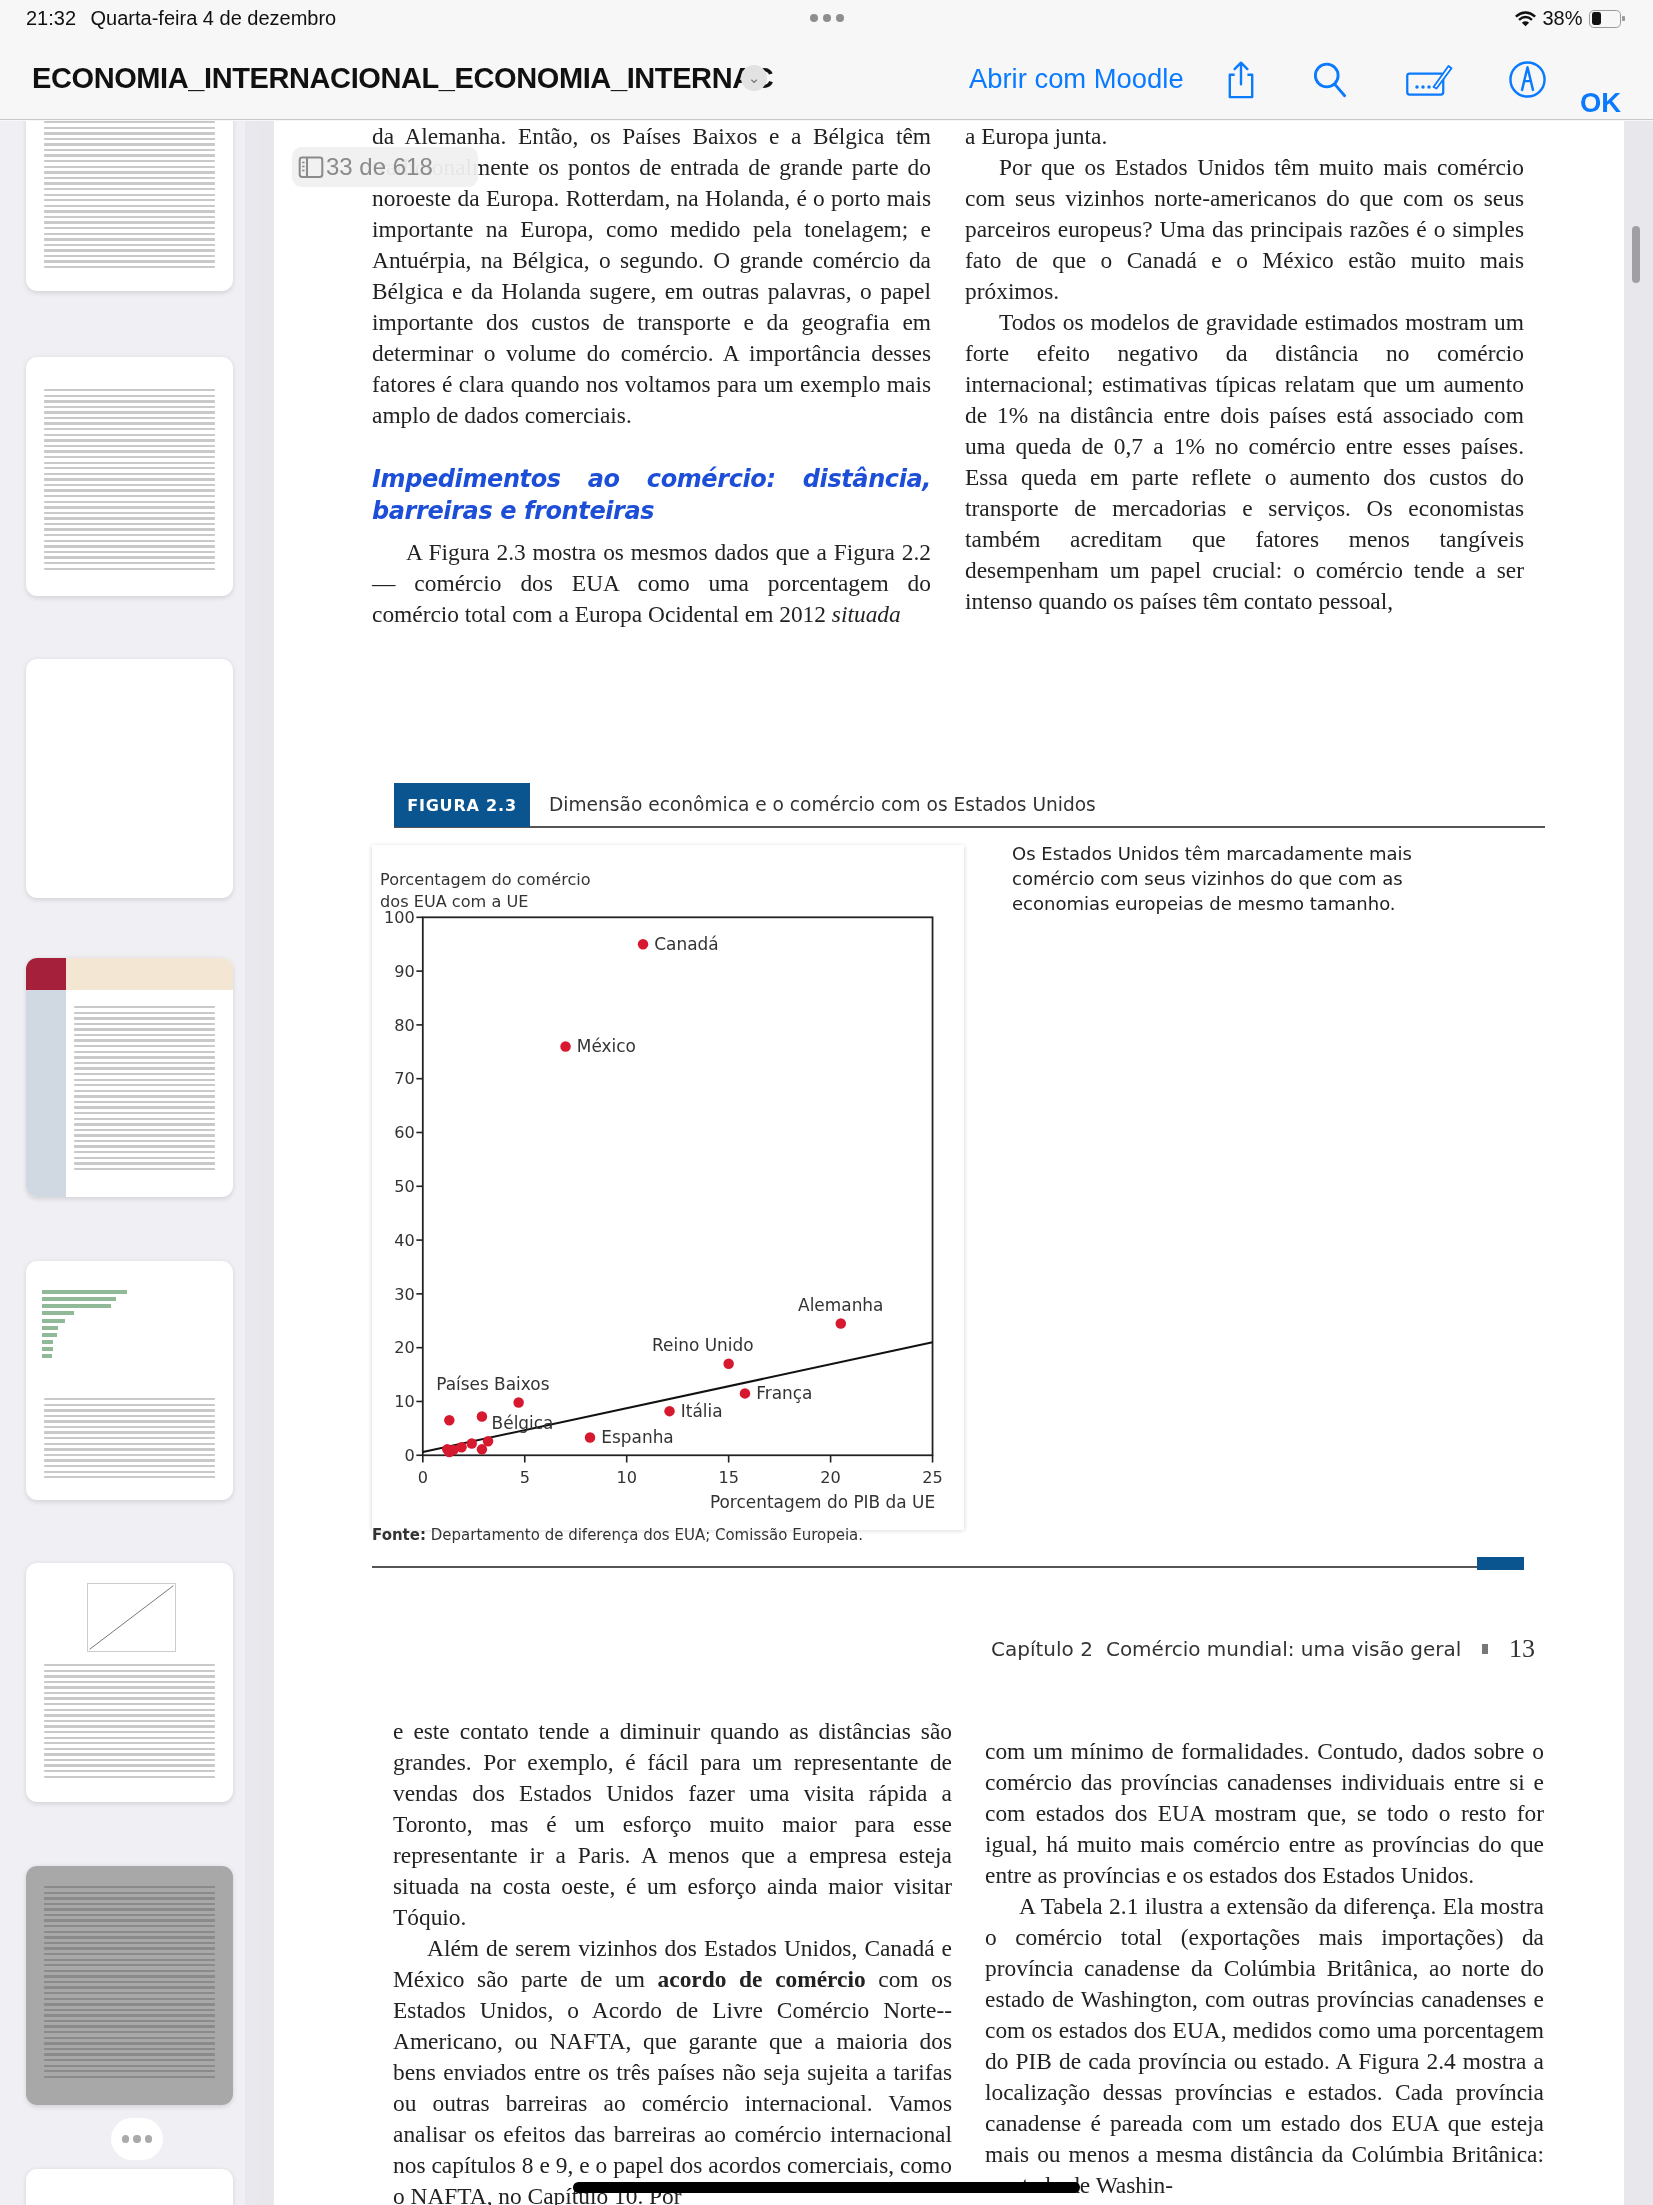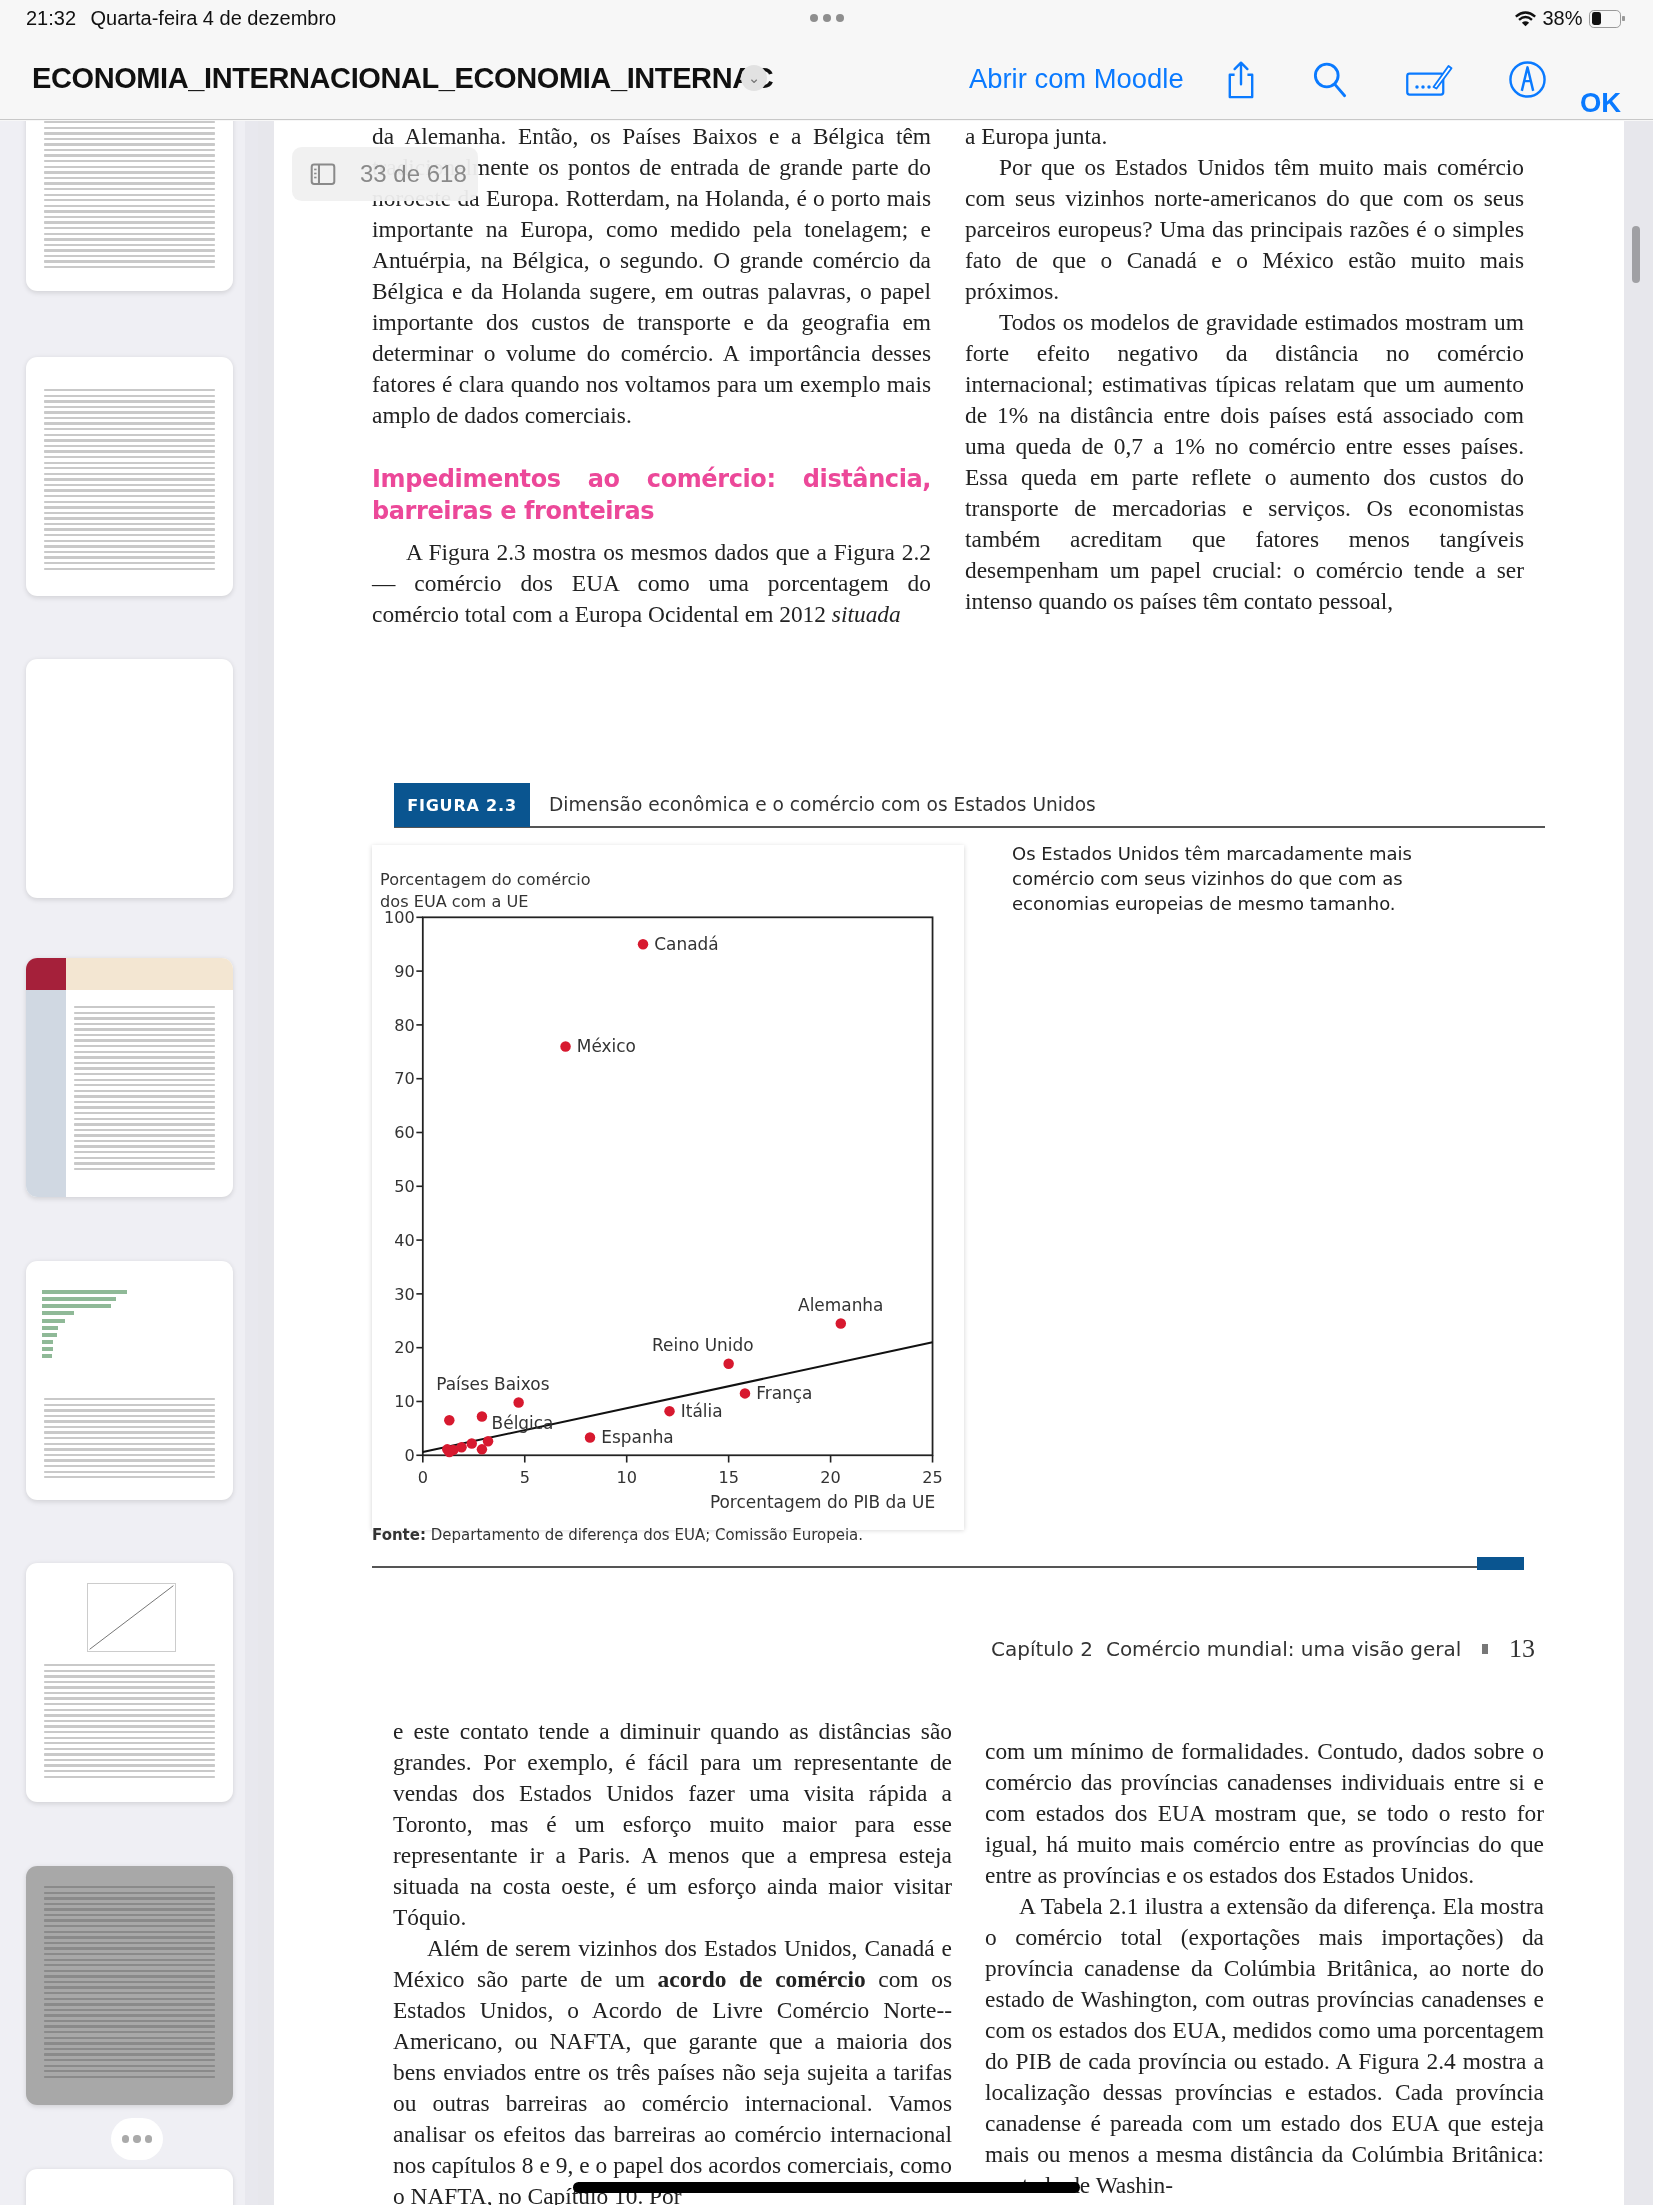--- a/index.html
+++ b/index.html
@@ -36,27 +36,27 @@
   .more-bubble { position: absolute; left: 111px; top: 1997px; width: 52px; height: 42px; background: #fff; border-radius: 21px; display: flex; align-items: center; justify-content: center; gap: 4px; }
   .more-bubble span { width: 7.3px; height: 7.3px; background: #aaa; border-radius: 50%; }
 
   
   .main { position: absolute; top: 121px; left: 258px; width: 1395px; height: 2084px; background: #e7e7ec; overflow: hidden; }
   .page { position: absolute; left: 16px; width: 1350px; background: #fff; }
   .page1 { top: -48px; height: 1592px; }
   .page2 { top: 1450px; height: 726px; }
   .vscroll { position: absolute; right: 13px; top: 105px; width: 8px; height: 57px; background: #a0a0a4; border-radius: 4px; }
 
-  .page-indicator { position: absolute; left: 292px; top: 147px; width: 186px; height: 54px; background: rgba(240,240,240,0.95); border-radius: 9.7px; display: flex; align-items: center; gap: 24px; padding-left: 18px; font-size: 24px; color: #8a8a8a; z-index: 5; }
+  .page-indicator { position: absolute; left: 292px; top: 147px; width: 186px; height: 40px; background: rgba(240,240,240,0.95); border-radius: 9.7px; display: flex; align-items: center; gap: 2px; padding-left: 6px; font-size: 24px; color: #8a8a8a; z-index: 5; }
 
   .serif { font-family: "Liberation Serif", serif; font-size: 23.4px; line-height: 31px; color: #222; text-align: justify; }
   .col { position: absolute; }
   .col p { text-indent: 34px; }
   .col p.noind { text-indent: 0; }
-  .section-head { font-family: "DejaVu Sans", sans-serif; font-weight: bold; font-size: 24px; color: #ec4899; line-height: 32px; margin: 32px 0 9.7px 0; letter-spacing: -0.4px; }
+  .section-head { font-family: "DejaVu Sans", sans-serif; font-weight: bold; font-size: 24px; color: #1d4ed8; line-height: 32px; margin: 32px 0 9.7px 0; letter-spacing: -0.4px; font-style: italic; }
 
   .fig-header { position: absolute; left: 98px; top: 710px; width: 1151px; height: 45px; border-bottom: 2.4px solid #555; margin-left: 22px; }
   .fig-label { position: absolute; left: 0; top: 0; height: 44px; width: 136px; background: #0a5590; color: #fff; font-family: "DejaVu Sans", sans-serif; font-weight: bold; font-size: 16px; display: flex; align-items: center; justify-content: center; letter-spacing: 0.8px; }
   .fig-title { position: absolute; left: 155px; top: 11.3px; font-family: "DejaVu Sans", sans-serif; font-size: 18.6px; color: #333; }
   .chart-box { position: absolute; left: 98px; top: 772px; width: 592px; height: 685px; background: #fff; box-shadow: 0 0.8px 4.8px rgba(0,0,0,0.18); }
   .fig-caption { position: absolute; left: 738px; top: 768px; width: 484px; font-family: "DejaVu Sans", sans-serif; font-size: 18px; line-height: 25px; color: #222; }
   .fig-source { position: absolute; left: 98px; top: 1453px; font-family: "DejaVu Sans", sans-serif; font-size: 15px; color: #333; }
   .fig-source b { font-weight: bold; }
   .fig-footer { position: absolute; left: 98px; top: 1493px; width: 1151px; height: 2.4px; background: #555; }
   .fig-footer-block { position: absolute; left: 1203px; top: 1484px; width: 47px; height: 13px; background: #0a5590; }

